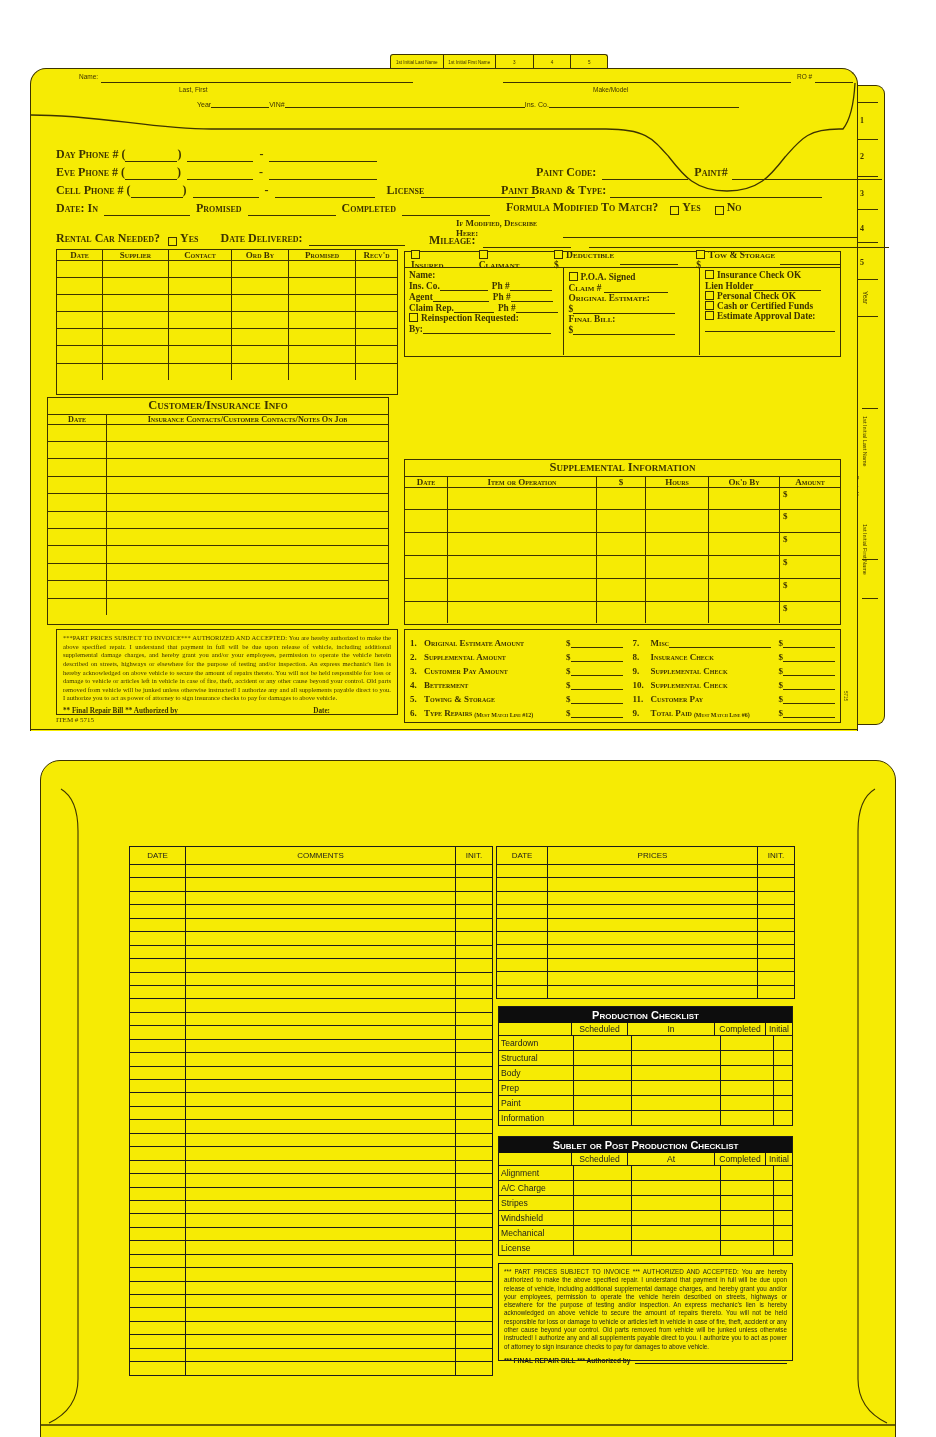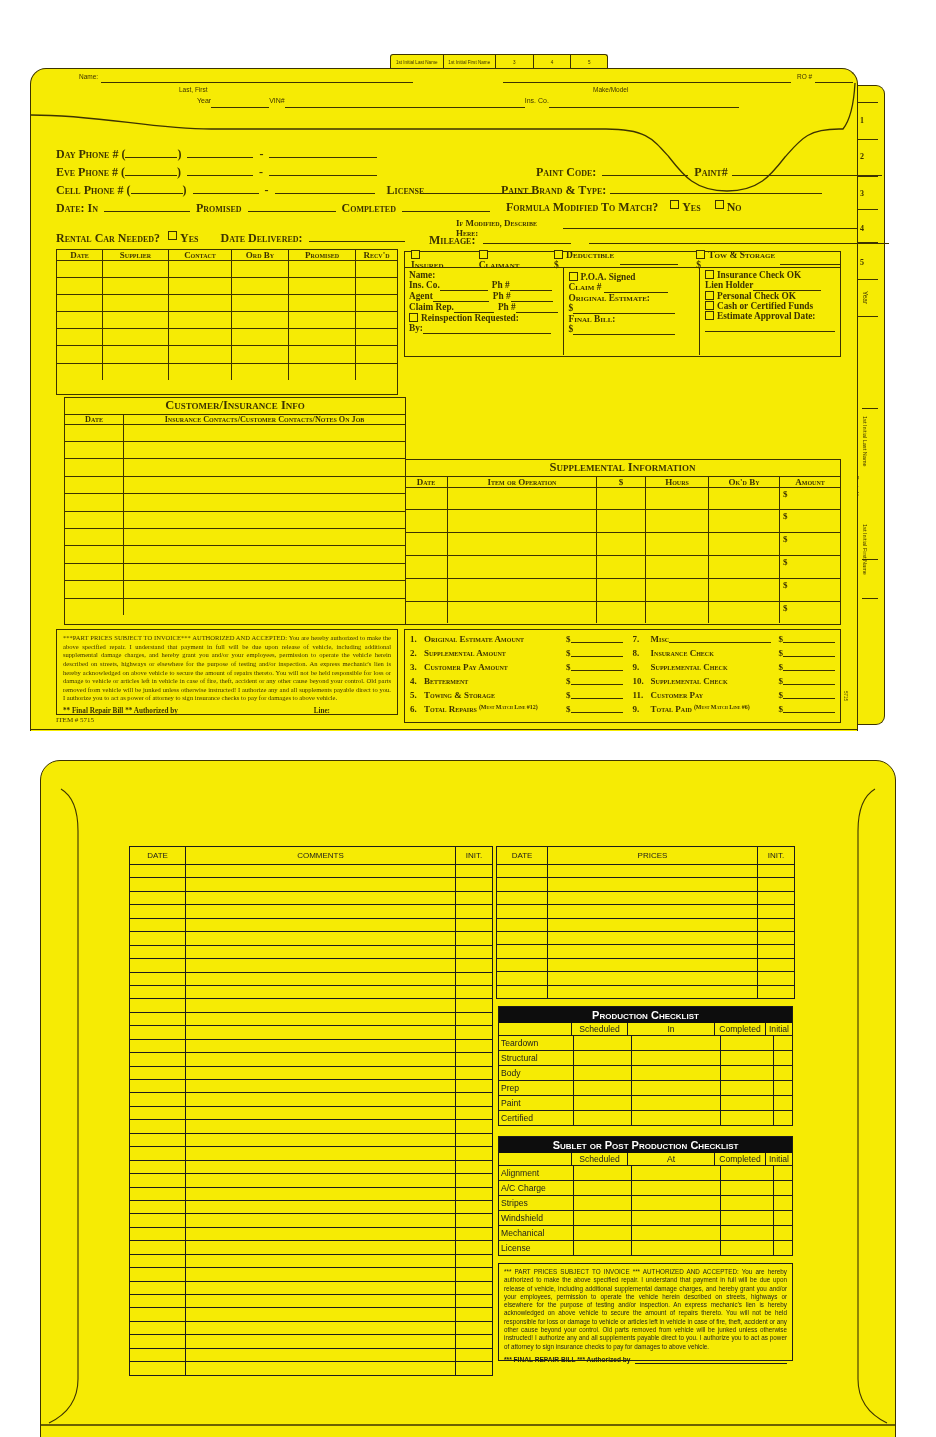--- a/index.html
+++ b/index.html
@@ -18,21 +18,21 @@
            font-size:4.6px;line-height:1.1;text-align:center;font-family:"Liberation Sans",sans-serif;}
   .back{left:40px;top:760px;width:854px;height:700px;background:#f6eb04;
         border:1.6px solid #3d3300;border-radius:20px 20px 0 0;
         font-family:"Liberation Sans",sans-serif;color:#1c1c1c;}
   
   .sc{font-variant:small-caps;font-weight:bold;}
   .lbl{font-variant:small-caps;font-weight:bold;font-size:12px;white-space:nowrap;}
   .lbl-sm{font-variant:small-caps;font-weight:bold;font-size:9px;white-space:nowrap;}
   .blank{display:inline-block;border-bottom:1.1px solid #3d3300;height:10px;vertical-align:baseline;}
   .cb{display:inline-block;width:7px;height:7px;border:1.3px solid #3d3300;vertical-align:-1px;margin-right:3px;background:#f6eb04;}
-  .row-line{display:flex;align-items:flex-start;}
+  .row-line{display:flex;align-items:flex-end;}
   
   .fbox{position:absolute;border:1.6px solid #3d3300;background:#f6eb04;}
   .fbox .title{border-bottom:1.3px solid #3d3300;text-align:center;font-variant:small-caps;
                font-weight:bold;font-size:12.5px;line-height:1.25;}
   .thead{display:flex;border-bottom:1.1px solid #3d3300;font-variant:small-caps;font-weight:bold;
          font-size:9px;text-align:center;}
   .thead>div{border-left:1.1px solid #3d3300;}
   .thead>div:first-child{border-left:none;}
   .trows>div{display:flex;border-top:1.1px solid #3d3300;}
   .trows>div:first-child{border-top:none;}
@@ -388,21 +388,21 @@
           <div style="width:42px"></div>
             <div style="width:148px"></div>
             <div style="width:48px"></div>
           <div style="width:62px"></div>
             <div style="width:70px"></div>
           <div style="flex:1;font-size:9px;font-weight:bold;padding:1px 0 0 3px"><span>$</span></div>
         </div>
         </div>
     </div>
 
-    <div class="fbox" style="left:33px;top:328px;width:340px;height:226px">
+    <div class="fbox" style="left:16px;top:328px;width:340px;height:226px">
       <div class="title">Customer/Insurance Info</div>
       <div class="thead" style="font-size:8.2px">
         <div style="width:58px">Date</div>
         <div style="flex:1">Insurance Contacts/Customer Contacts/Notes On Job</div>
       </div>
       <div class="trows">
         <div style="height:16.4px">
           <div style="width:58px"></div>
             <div style="flex:1"></div>
         </div>
@@ -447,21 +447,21 @@
             <div style="flex:1"></div>
         </div>
         </div>
     </div>
 
     <div class="fbox" style="left:25px;top:560px;width:340px;height:84px;padding:0">
       <div class="legal" style="padding:4px 6px 0 6px">***PART PRICES SUBJECT TO INVOICE*** AUTHORIZED AND ACCEPTED:  You are hereby authorized to make the above specified repair. I understand that payment in full will be due upon release of vehicle, including additional supplemental damage charges, and hereby grant you and/or your employees, permission to operate the vehicle herein described on streets, highways or elsewhere for the purpose of testing and/or inspection. An express mechanic's lien is hereby acknowledged on above vehicle to secure the amount of repairs thereto. You will not be held responsible for loss or damage to vehicle or articles left in vehicle in case of fire, theft, accident or any other cause beyond your control. Old parts removed from vehicle will be junked unless otherwise instructed! I authorize any and all supplements payable direct to you. I authorize you to act as power of attorney to sign insurance checks to pay for damages to above vehicle.</div>
       <div class="row-line" style="padding:4px 6px 0 6px;font-size:7.2px;font-weight:bold">
         <span>** Final Repair Bill ** Authorized by</span>
         <span class="blank" style="flex:1;height:7px;margin:0 5px"></span>
-        <span>Line:</span>
+        <span>Date:</span>
         <span class="blank" style="width:58px;height:7px;margin-left:3px"></span>
       </div>
     </div>
     <div class="abs" style="left:25px;top:647px;font-size:7px">ITEM # 5715</div>
 
     <div class="fbox" style="left:373px;top:560px;width:435px;height:92px;display:flex">
       <div style="flex:1.05;padding:4px 4px 0 5px">
         <div class="row-line lbl-sm" style="height:14px">
             <span style="width:14px">1.</span>
             <span style="flex:1">Original Estimate Amount</span>
@@ -487,21 +487,21 @@
             <span class="blank" style="width:52px;height:8px"></span>
           </div>
         <div class="row-line lbl-sm" style="height:14px">
             <span style="width:14px">5.</span>
             <span style="flex:1">Towing &amp; Storage</span>
             <span>$</span>
             <span class="blank" style="width:52px;height:8px"></span>
           </div>
         <div class="row-line lbl-sm" style="height:14px">
             <span style="width:14px">6.</span>
-            <span>Total Repairs</span>
+            <span>Type Repairs</span>
             <span style="font-size:6px;flex:1;margin-left:2px">(Must Match Line #12)</span>
             <span>$</span>
             <span class="blank" style="width:52px;height:8px"></span>
           </div>
       </div>
       <div style="flex:1;padding:4px 5px 0 6px">
         <div class="row-line lbl-sm" style="height:14px">
             <span style="width:18px">7.</span>
             <span>Misc</span>
             <span class="blank" style="flex:1;height:8px;margin-right:8px"></span>
@@ -851,21 +851,21 @@
           <div style="flex:1"></div>
         </div>
       <div class="chk-row">
           <div style="width:72px">Paint</div>
           <div style="width:55px"></div>
           <div style="width:86px"></div>
           <div style="width:50px"></div>
           <div style="flex:1"></div>
         </div>
       <div class="chk-row">
-          <div style="width:72px">Certified</div>
+          <div style="width:72px">Information</div>
           <div style="width:55px"></div>
           <div style="width:86px"></div>
           <div style="width:50px"></div>
           <div style="flex:1"></div>
         </div>
     </div>
 
     <div class="chk" style="left:457px;top:375px;width:293px">
       <div class="chk-title">Sublet or Post Production Checklist</div>
       <div class="chk-cols">

